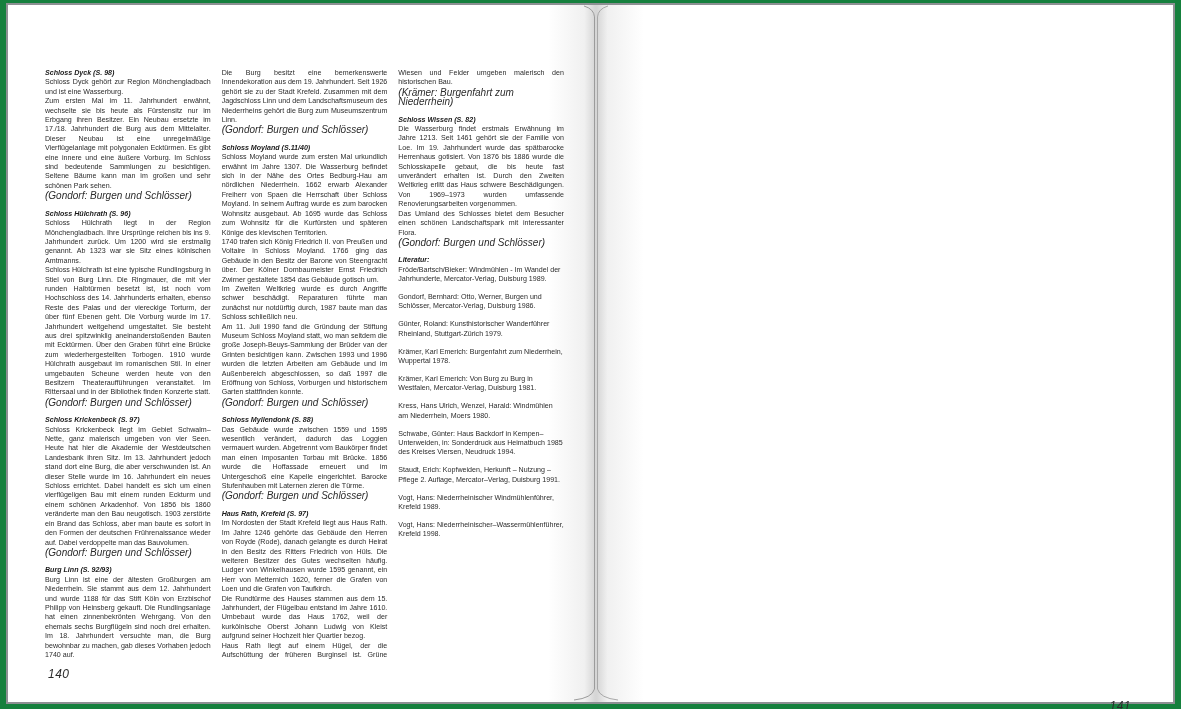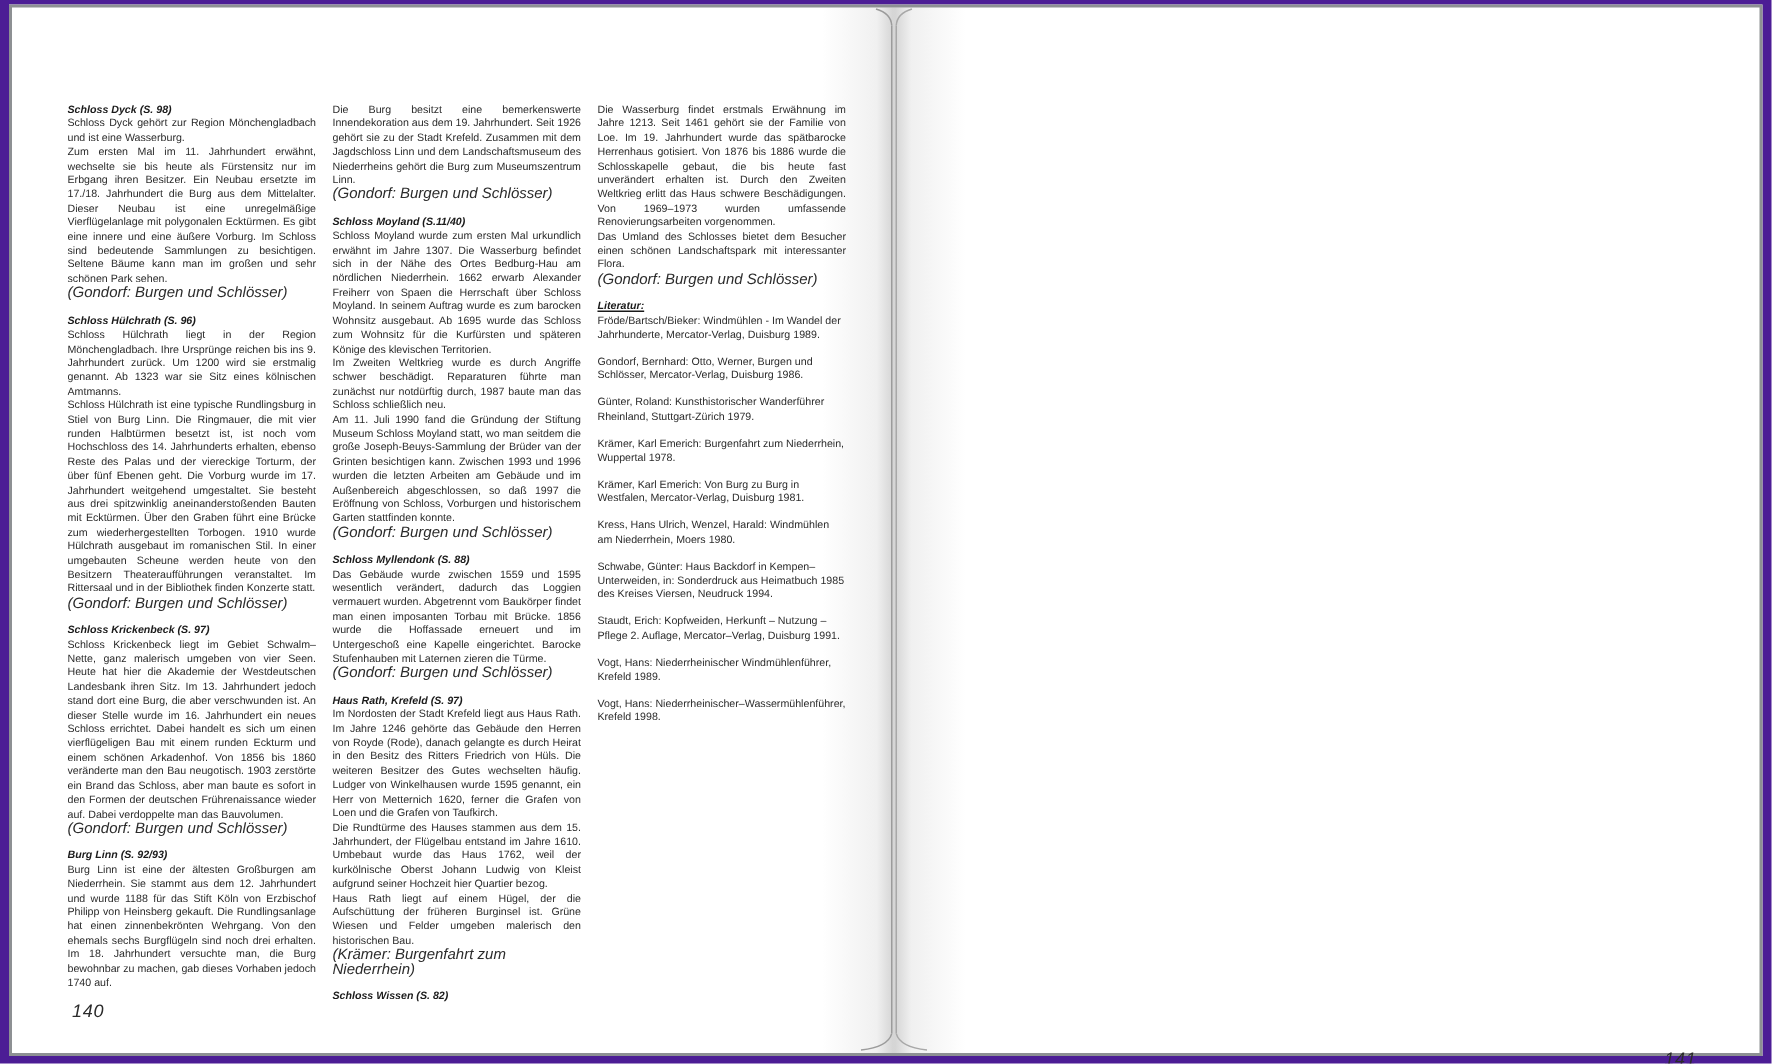--- a/index.html
+++ b/index.html
@@ -1,18 +1,18 @@
 <!DOCTYPE html>
 <html lang="de"><head>
 <meta charset="utf-8">
 <style>
   html,body { margin:0; padding:0; }
   .canvas {
     position:relative; width:1181px; height:709px;
-    background:#4c1d95;
+    background:#15803d;
     font-family:"Liberation Sans", sans-serif;
     overflow:hidden;
   }
   .scan-frame {
     position:absolute; left:6px; top:3px; width:1169px; height:701px;
     box-sizing:border-box; background:#ffffff;
     border:2px solid #8d9093;
   }
   .page { position:absolute; top:0; height:100%; }
   .page-left  { left:0; width:584px; }
@@ -33,21 +33,21 @@
   p.body {
     font-size:7.1px; line-height:9.4px; margin:0; text-align:justify;
     color:#2b2b2b;
   }
   p.source {
     font-size:10px; line-height:9.4px; margin:0; font-style:italic;
     color:#2b2b2b; text-align:left;
   }
   .lit-heading {
     font-size:8.6px; line-height:10px; color:#2b2b2b;
-    margin:18px 0 13px 0; font-weight:normal; font-style:normal;text-decoration:underline;
+    margin:18px 0 13px 0; font-weight:normal; font-style:normal;
   }
   p.lit-entry {
     font-size:7.1px; line-height:9.4px; margin:0 0 8.5px 0; text-align:left;
     color:#2b2b2b;
   }
 
   .pagenum {
     position:absolute; font-style:italic; font-size:12px; color:#2b2b2b;
     letter-spacing:0.5px;
   }
@@ -94,20 +94,21 @@
           </div>
           <div class="sec">
             <h3 class="heading">Burg Linn (S. 92/93)</h3>
             <p class="body">Burg Linn ist eine der ältesten Großburgen am Niederrhein. Sie stammt aus dem 12. Jahrhundert und wurde 1188 für das Stift Köln von Erzbischof Philipp von Heinsberg gekauft. Die Rundlingsanlage hat einen zinnenbekrönten Wehrgang. Von den ehemals sechs Burgflügeln sind noch drei erhalten. Im 18. Jahrhundert versuchte man, die Burg bewohnbar zu machen, gab dieses Vorhaben jedoch 1740 auf.</p>
             <p class="body">Die Burg besitzt eine bemerkenswerte Innendekoration aus dem 19. Jahrhundert. Seit 1926 gehört sie zu der Stadt Krefeld. Zusammen mit dem Jagdschloss Linn und dem Landschaftsmuseum des Niederrheins gehört die Burg zum Museumszentrum Linn.</p>
             <p class="source">(Gondorf: Burgen und Schlösser)</p>
           </div>
           <div class="sec">
             <h3 class="heading">Schloss Moyland (S.11/40)</h3>
             <p class="body">Schloss Moyland wurde zum ersten Mal urkundlich erwähnt im Jahre 1307. Die Wasserburg befindet sich in der Nähe des Ortes Bedburg-Hau am nördlichen Niederrhein. 1662 erwarb Alexander Freiherr von Spaen die Herrschaft über Schloss Moyland. In seinem Auftrag wurde es zum barocken Wohnsitz ausgebaut. Ab 1695 wurde das Schloss zum Wohnsitz für die Kurfürsten und späteren Könige des klevischen Territorien.</p>
+            <p class="body">1740 trafen sich König Friedrich II. von Preußen und Voltaire in Schloss Moyland. 1766 ging das Gebäude in den Besitz der Barone von Steengracht über. Der Kölner Dombaumeister Ernst Friedrich Zwirner gestaltete 1854 das Gebäude gotisch um.</p>
             <p class="body">Im Zweiten Weltkrieg wurde es durch Angriffe schwer beschädigt. Reparaturen führte man zunächst nur notdürftig durch, 1987 baute man das Schloss schließlich neu.</p>
             <p class="body">Am 11. Juli 1990 fand die Gründung der Stiftung Museum Schloss Moyland statt, wo man seitdem die große Joseph-Beuys-Sammlung der Brüder van der Grinten besichtigen kann. Zwischen 1993 und 1996 wurden die letzten Arbeiten am Gebäude und im Außenbereich abgeschlossen, so daß 1997 die Eröffnung von Schloss, Vorburgen und historischem Garten stattfinden konnte.</p>
             <p class="source">(Gondorf: Burgen und Schlösser)</p>
           </div>
           <div class="sec">
             <h3 class="heading">Schloss Myllendonk (S. 88)</h3>
             <p class="body">Das Gebäude wurde zwischen 1559 und 1595 wesentlich verändert, dadurch das Loggien vermauert wurden. Abgetrennt vom Baukörper findet man einen imposanten Torbau mit Brücke. 1856 wurde die Hoffassade erneuert und im Untergeschoß eine Kapelle eingerichtet. Barocke Stufenhauben mit Laternen zieren die Türme.</p>
             <p class="source">(Gondorf: Burgen und Schlösser)</p>
           </div>
           <div class="sec">

